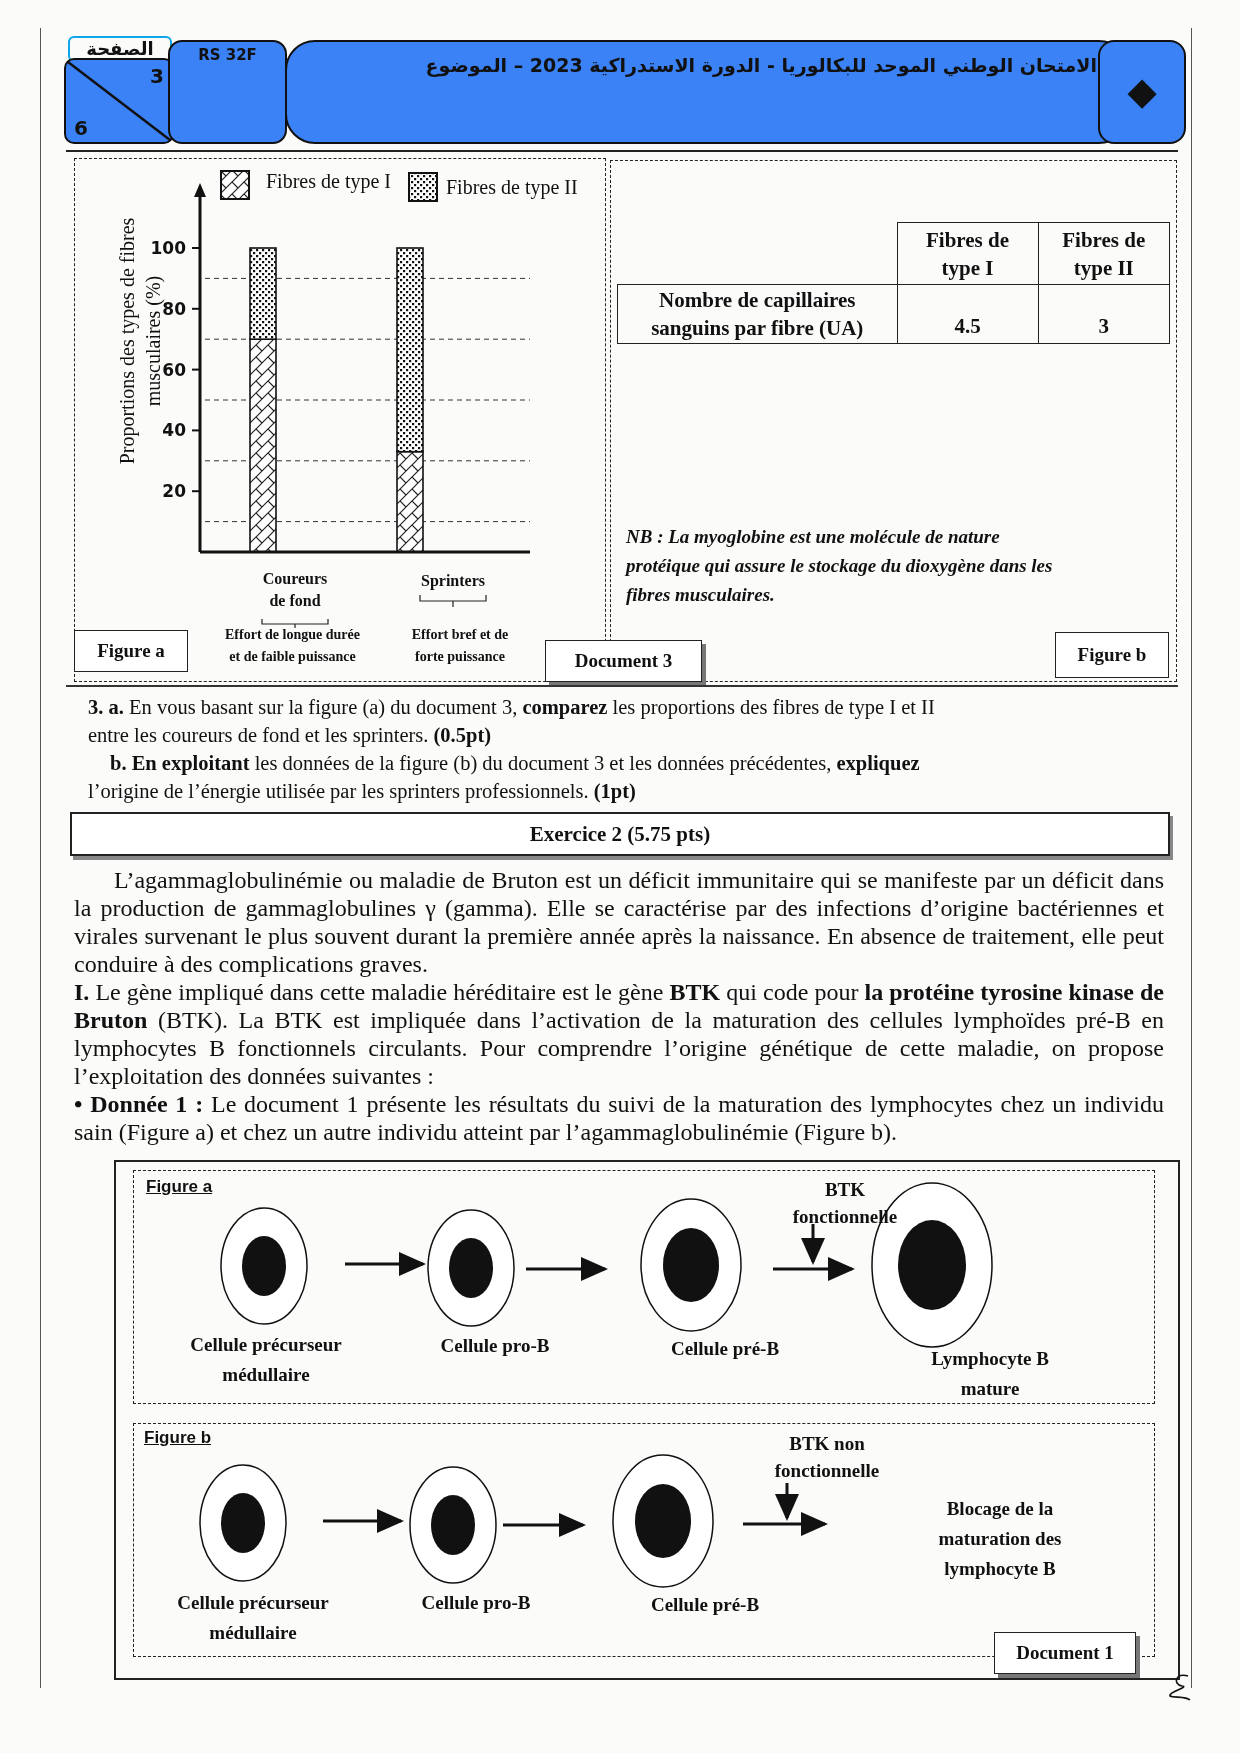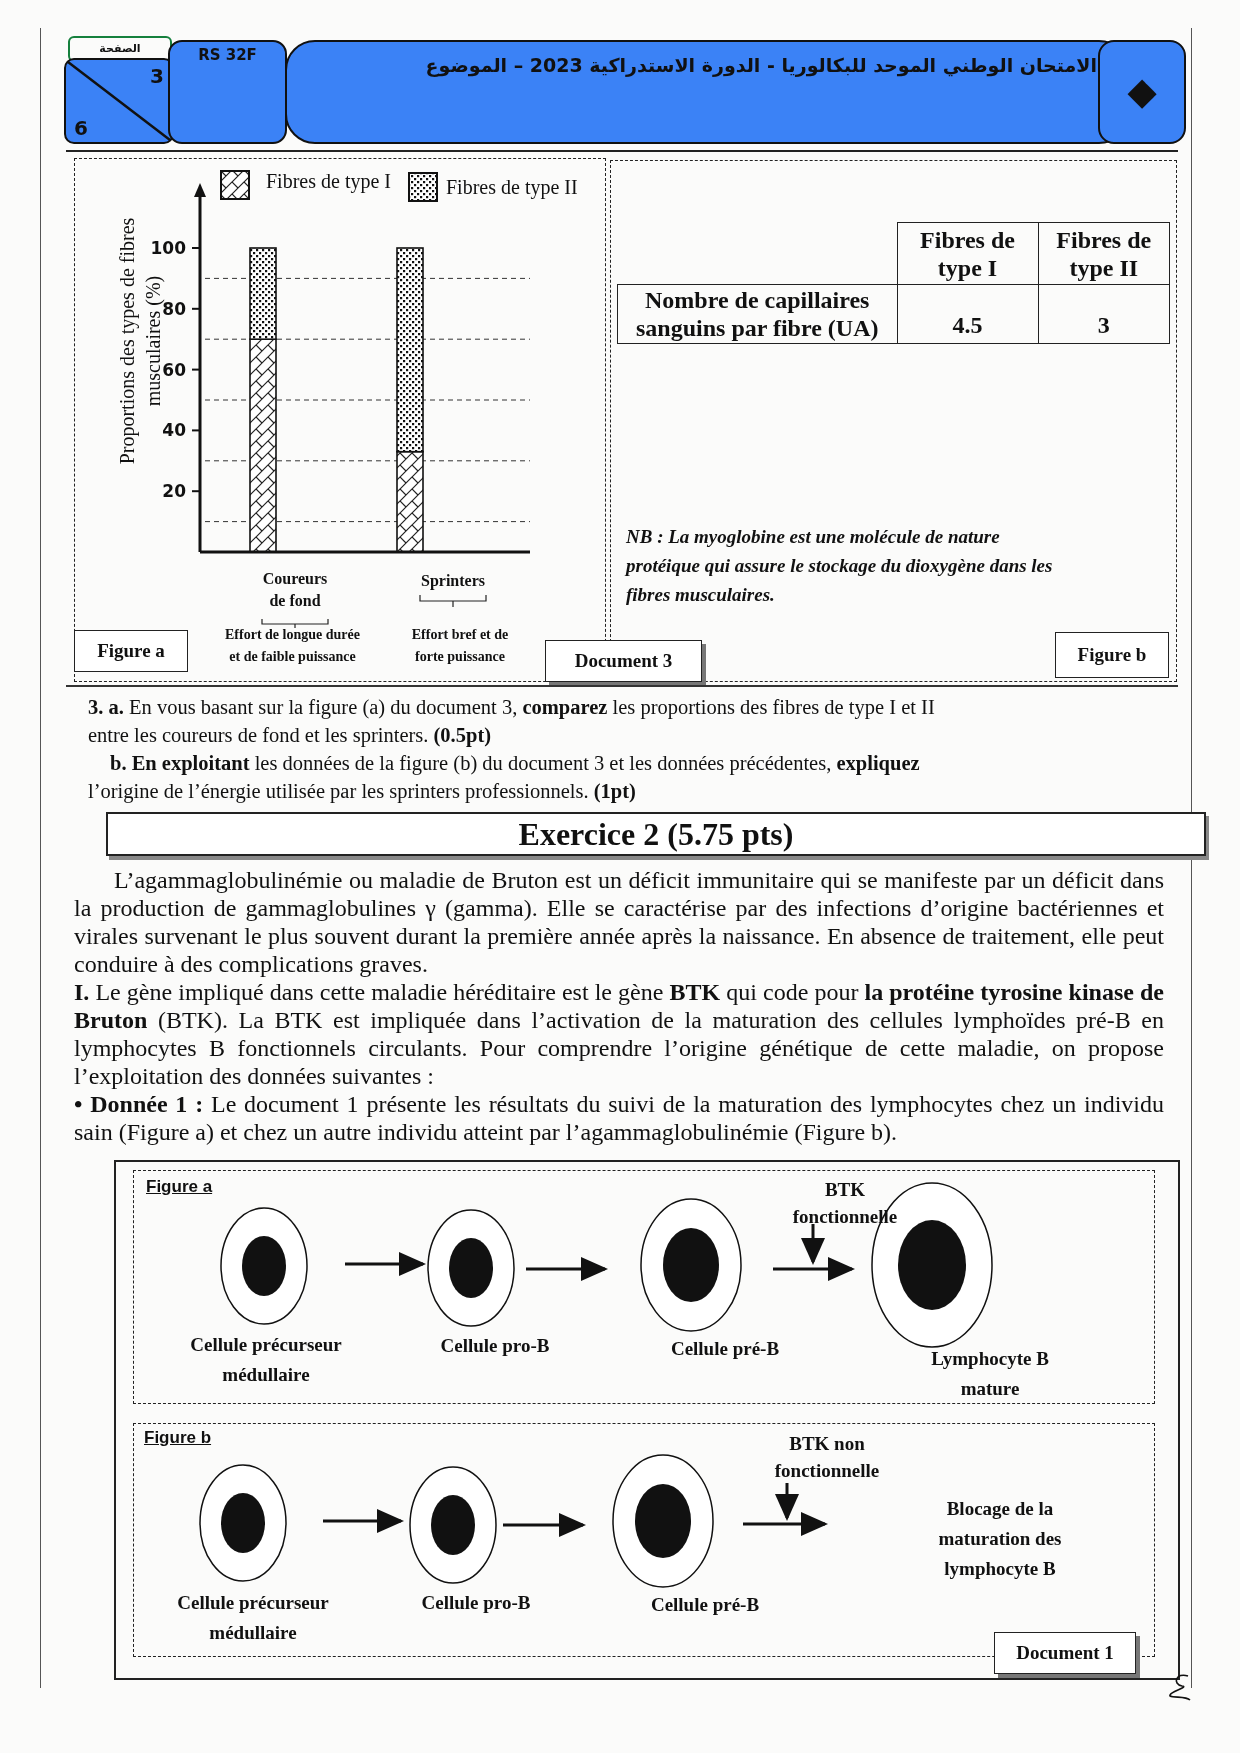--- a/index.html
+++ b/index.html
@@ -1,35 +1,35 @@
 <!DOCTYPE html>
 <html><head>
 <meta charset="utf-8">
 <style>
   html, body { margin:0; padding:0; }
   body { width:1240px; height:1753px; background:#fbfbfa; position:relative; overflow:hidden;
          font-family:"Liberation Serif", serif; color:#111; }
   .abs { position:absolute; }
   
   .hbox { position:absolute; border:2.5px solid #111; border-radius:14px; background:#3b82f6; }
-  .page-label { position:absolute; left:68px; top:36px; width:100px; height:22px; border:2px solid #15803d; border-radius:6px;
-                font-family:"DejaVu Sans", sans-serif; font-size:11px; font-weight:bold; text-align:center; line-height:22px; }
+  .page-label { position:absolute; left:68px; top:36px; width:100px; height:22px; border:2px solid #0ea5e9; border-radius:6px;
+                font-family:"DejaVu Sans", sans-serif; font-size:18px; font-weight:bold; text-align:center; line-height:22px; }
   .page-box { left:64px; top:58px; width:106px; height:82px; }
   .code-box { left:168px; top:40px; width:115px; height:100px; border-radius:14px; }
   .title-box { left:285px; top:40px; width:840px; height:100px; border-radius:30px; }
   .diamond-box { left:1098px; top:40px; width:84px; height:100px; border-radius:16px; }
   .ar { font-family:"DejaVu Sans", sans-serif; font-weight:bold; direction:rtl; text-align:right; }
   
   .dash { position:absolute; border:1.5px dashed #222; }
   .tag { position:absolute; border:1.5px solid #222; background:#fff; font-weight:bold; font-size:19px;
          text-align:center; }
   .tag.shadow { box-shadow:4px 4px 0 #777; }
   p.txt { margin:0; font-size:24px; line-height:28px; text-align:justify; }
   .bold { font-weight:bold; }
-  table.fib { position:absolute; border-collapse:collapse; font-weight:bold; font-size:24px; }
+  table.fib { position:absolute; border-collapse:collapse; font-weight:bold; font-size:21px; }
   table.fib td { border:1.5px solid #222; text-align:center; vertical-align:middle; }
   .cap { position:absolute; font-weight:bold; font-size:19px; text-align:center; line-height:30px; }
   .figlbl { position:absolute; font-family:"Liberation Sans", sans-serif; font-weight:bold; font-size:17px; text-decoration:underline; }
 </style>
 </head>
 <body>
 
 <div class="page-label">الصفحة</div>
 <div class="hbox page-box" style="border-radius:10px;">
   <svg class="abs" style="left:0;top:0" width="106" height="82">
@@ -181,21 +181,21 @@
     <span>entre les coureurs de fond et les sprinters. </span><span class="bold">(0.5pt)</span>
   </div>
   <div style="padding-left:22px;">
     <span class="bold">b. En exploitant</span><span> les données de la figure (b) du document 3 et les données précédentes, </span><span class="bold">expliquez</span>
   </div>
   <div>
     <span>l’origine de l’énergie utilisée par les sprinters professionnels. </span><span class="bold">(1pt)</span>
   </div>
 </div>
 
-<div class="abs" style="left:70px;top:812px;width:1096px;height:40px;border:2px solid #222;box-shadow:3px 4px 0 #888;text-align:center;font-weight:bold;font-size:32px;line-height:40px;background:#fff;margin-left:36px;">Exercice 2 (5.75 pts)</div>
+<div class="abs" style="left:70px;top:812px;width:1096px;height:40px;border:2px solid #222;box-shadow:3px 4px 0 #888;text-align:center;font-weight:bold;font-size:21px;line-height:40px;background:#fff;">Exercice 2 (5.75 pts)</div>
 
 <div class="abs" style="left:74px;top:866px;width:1090px;">
   <p class="txt" style="text-indent:40px;">L’agammaglobulinémie ou maladie de Bruton est un déficit immunitaire qui se manifeste par un déficit dans la production de gammaglobulines γ (gamma). Elle se caractérise par des infections d’origine bactériennes et virales survenant le plus souvent durant la première année après la naissance. En absence de traitement, elle peut conduire à des complications graves.</p>
   <p class="txt">
     <span class="bold">I.</span><span> Le gène impliqué dans cette maladie héréditaire est le gène </span><span class="bold">BTK</span><span> qui code pour </span><span class="bold">la protéine tyrosine kinase de Bruton</span><span> (BTK).  La BTK est impliquée dans l’activation de la maturation des cellules lymphoïdes pré-B en lymphocytes B fonctionnels circulants. Pour comprendre l’origine génétique de cette maladie, on propose l’exploitation des données suivantes :</span>
   </p>
   <p class="txt">
     <span class="bold">• Donnée 1 :</span><span> Le document 1 présente les résultats du suivi de la maturation des lymphocytes chez un individu sain (Figure a) et chez un autre individu atteint par l’agammaglobulinémie (Figure b).</span>
   </p>
 </div>

